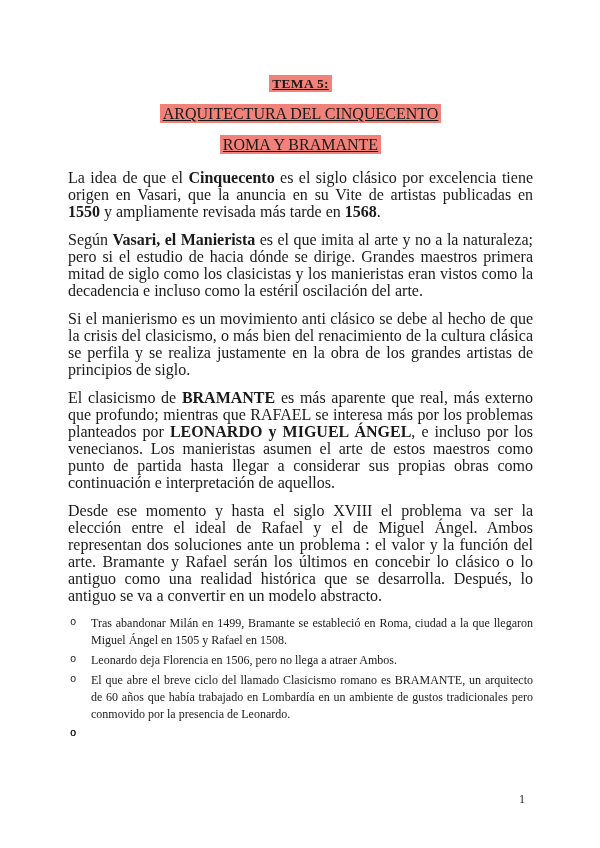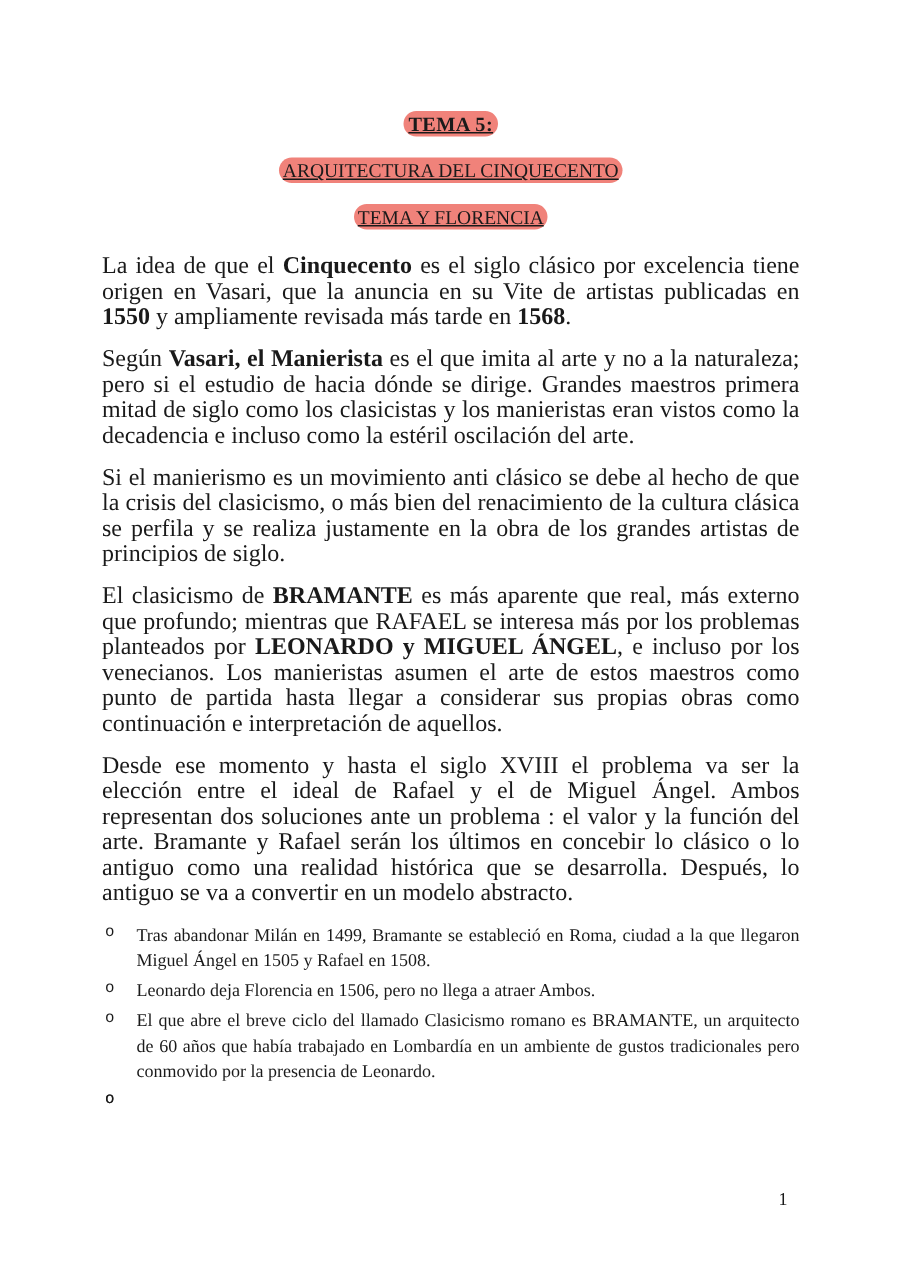--- a/index.html
+++ b/index.html
@@ -1,36 +1,36 @@
 <!DOCTYPE html>
 <html style="--highlight: #f0827a; --text: #1a1a1a; --page-background: #ffffff;"><head>
 <meta charset="utf-8">
 <style>
-  * { margin: 0; padding: 0; box-sizing: border-box; border-radius: 10px; }
+  * { margin: 0; padding: 0; box-sizing: border-box; }
   html, body { width: 600px; height: 848px; }
   body {
     background: var(--page-background, #ffffff);
     font-family: "Liberation Serif", serif;
     color: var(--text, #1a1a1a);
   }
   .page {
     position: relative;
     width: 600px;
     height: 848px;
     padding: 74px 67px 0 68px;
     background: var(--page-background, #ffffff);
   }
   .heading-line { text-align: center; margin-bottom: 13px; }
   .hl {
     background: var(--highlight, #f0827a);
     text-decoration: underline;
     padding: 1px 3px;
   }
   .doc-title { font-weight: bold; font-size: 13.5px; letter-spacing: 0.3px; }
-  .doc-subtitle { font-size: 13px; }
+  .doc-subtitle { font-size: 16px; }
   p.body-par {
     font-size: 16px;
     line-height: 17px;
     text-align: justify;
     margin-bottom: 11px;
   }
   .section-heading {
     font-size: 13.5px;
     font-weight: bold;
     margin: 15px 0 13px 0;
@@ -64,21 +64,21 @@
 
 <div class="page">
 
   <div class="heading-line">
     <span class="hl doc-title">TEMA 5:</span>
   </div>
   <div class="heading-line">
     <span class="hl doc-subtitle">ARQUITECTURA DEL CINQUECENTO</span>
   </div>
   <div class="heading-line" style="margin-bottom:15px;">
-    <span class="hl doc-subtitle">TEMA Y FLORENCIA</span>
+    <span class="hl doc-subtitle">ROMA Y BRAMANTE</span>
   </div>
 
   <p class="body-par"><span>La idea de que el </span><b>Cinquecento</b><span> es el siglo clásico por excelencia tiene origen en Vasari, que la anuncia en su Vite de artistas publicadas en </span><b>1550</b><span> y ampliamente revisada más tarde en </span><b>1568</b><span>.</span></p>
   <p class="body-par"><span>Según </span><b>Vasari, el Manierista</b><span> es el que imita al arte y no a la naturaleza; pero si el estudio de hacia dónde se dirige. Grandes maestros primera mitad de siglo como los clasicistas y los manieristas eran vistos como la decadencia e incluso como la estéril oscilación del arte.</span></p>
   <p class="body-par"><span>Si el manierismo es un movimiento anti clásico se debe al hecho de que la crisis del clasicismo, o más bien del renacimiento de la cultura clásica se perfila y se realiza justamente en la obra de los grandes artistas de principios de siglo.</span></p>
   <p class="body-par"><span>El clasicismo de </span><b>BRAMANTE</b><span> es más aparente que real, más externo que profundo; mientras que RAFAEL se interesa más por los problemas planteados por </span><b>LEONARDO y MIGUEL ÁNGEL</b><span>, e incluso por los venecianos. Los manieristas asumen el arte de estos maestros como punto de partida hasta llegar a considerar sus propias obras como continuación e interpretación de aquellos.</span></p>
   <p class="body-par"><span>Desde ese momento y hasta el siglo XVIII el problema va ser la elección entre el ideal de Rafael y el de Miguel Ángel. Ambos representan dos soluciones ante un problema : el valor y la función del arte. Bramante y Rafael serán los últimos en concebir lo clásico o lo antiguo como una realidad histórica que se desarrolla. Después, lo antiguo se va a convertir en un modelo abstracto.</span></p>
 
 
   <ul class="bullets">

